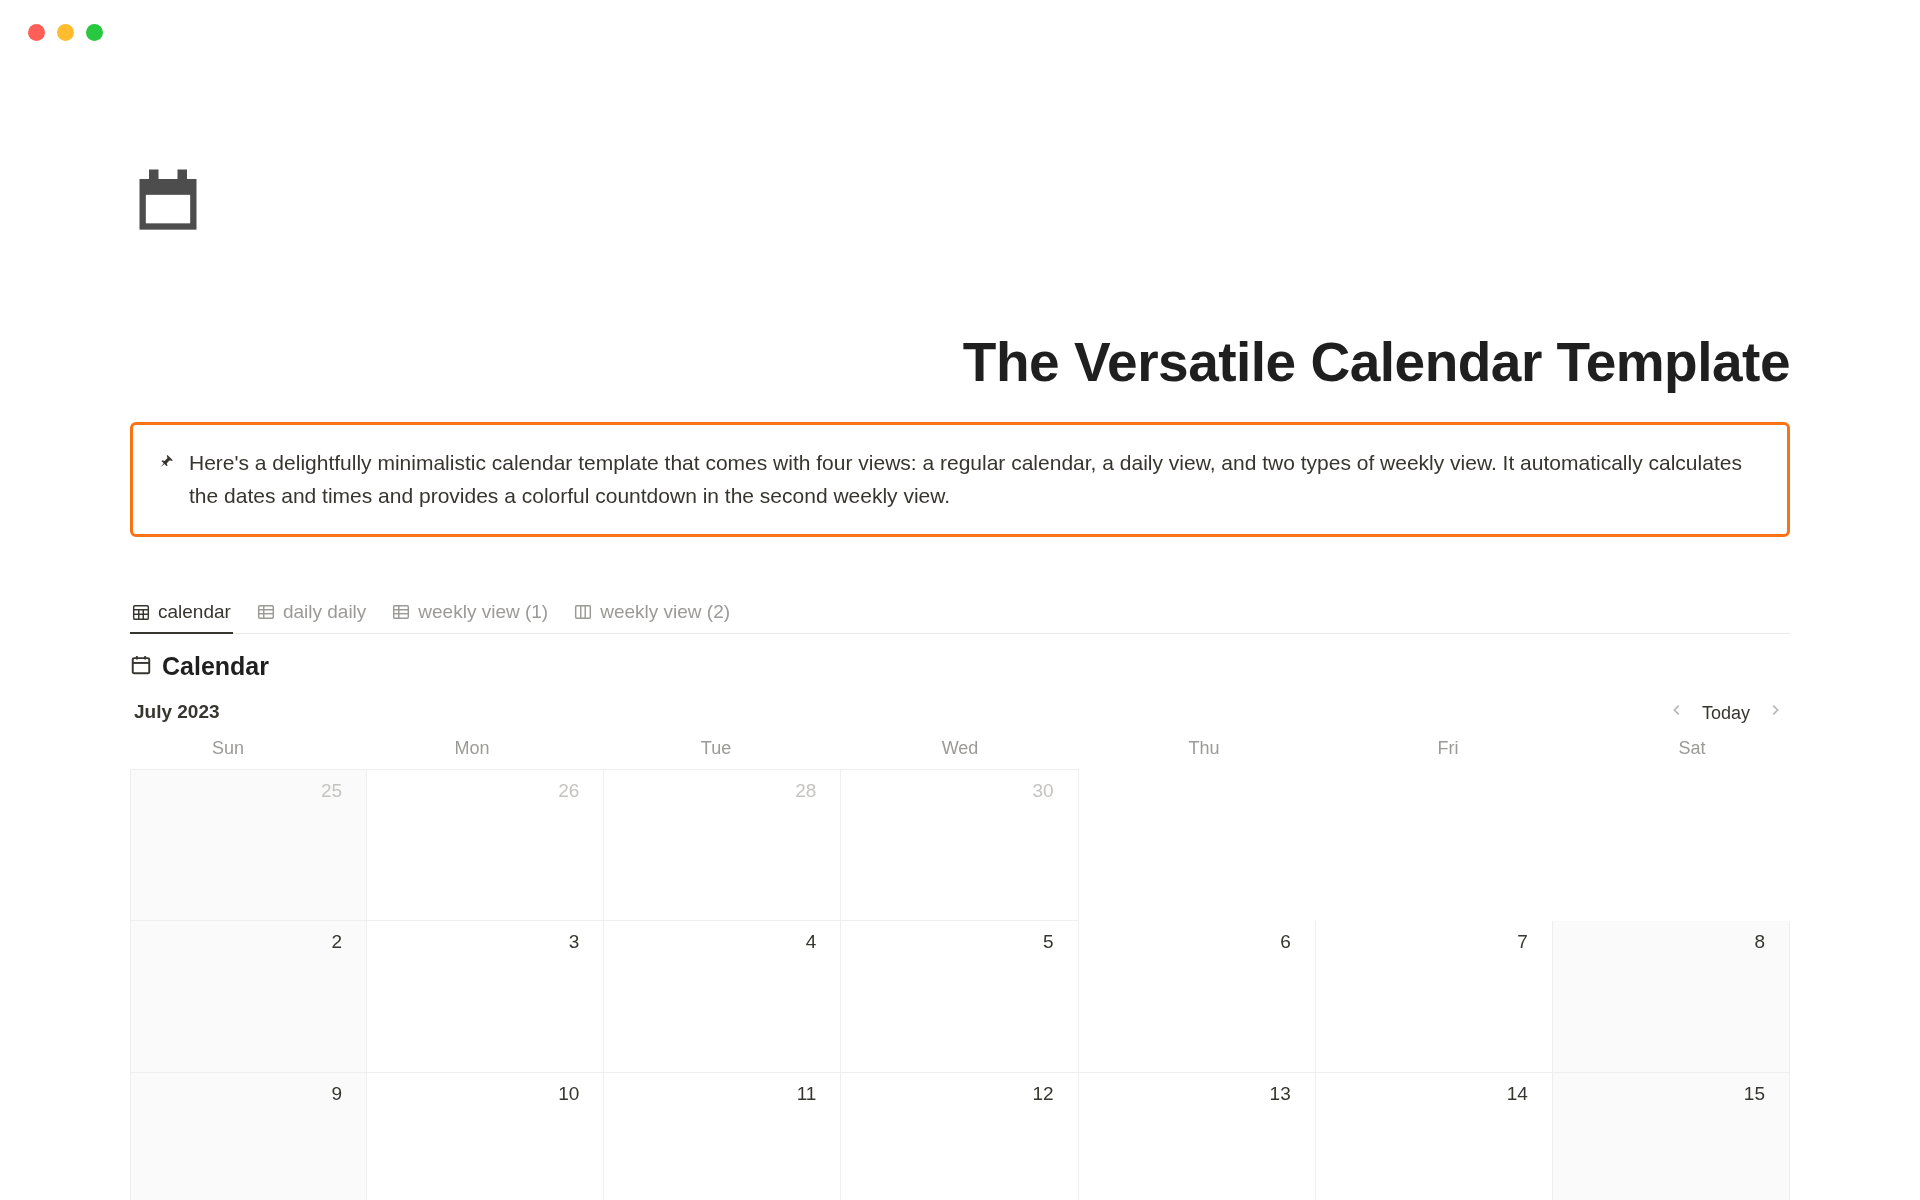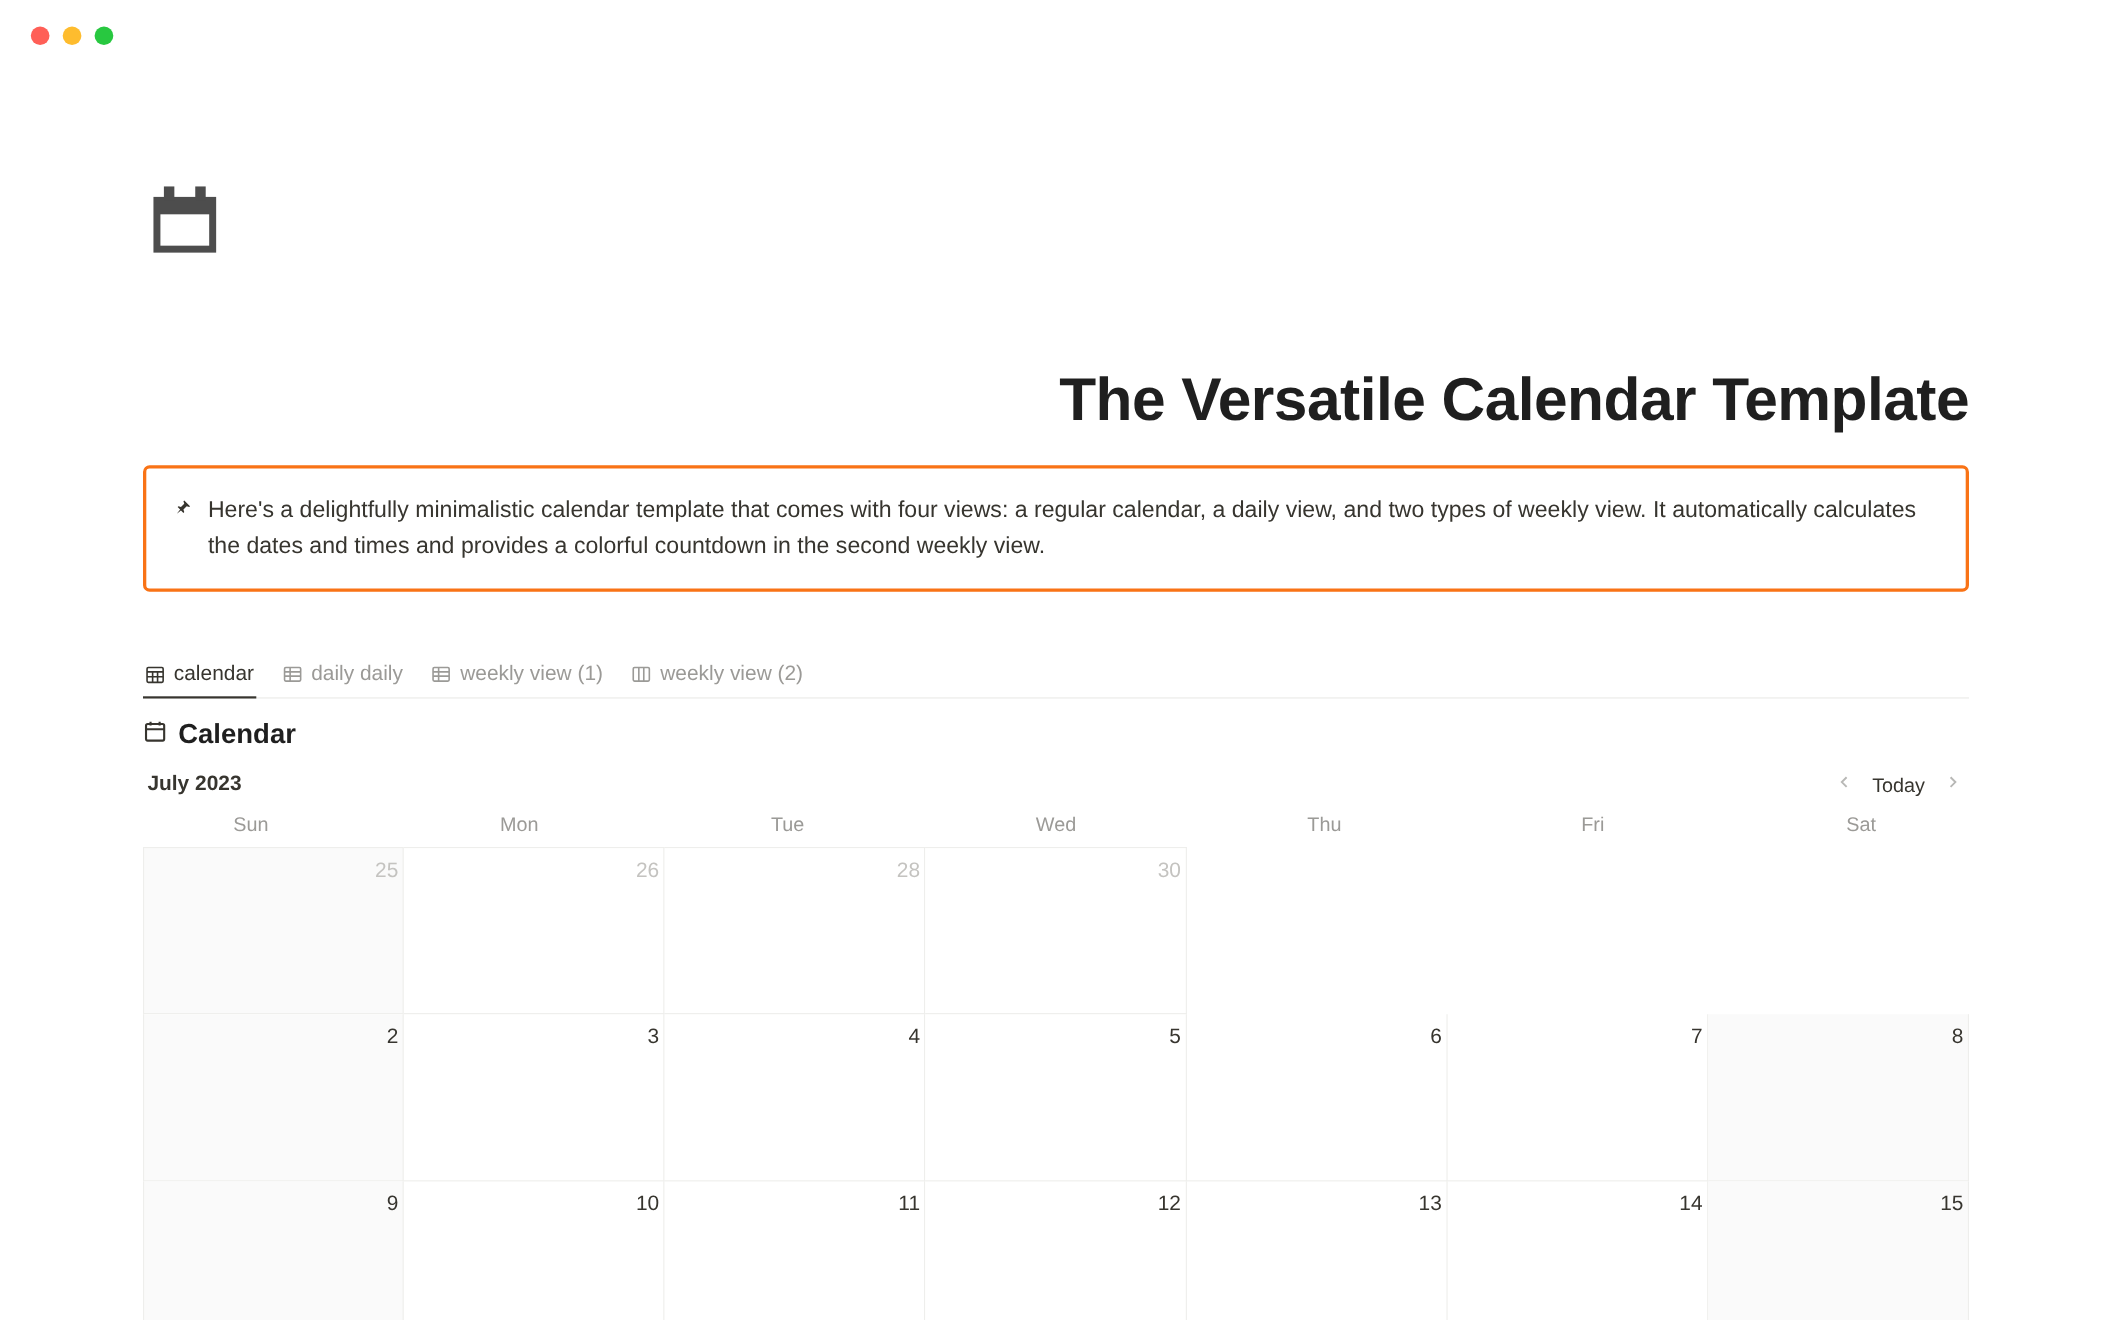--- a/index.html
+++ b/index.html
@@ -176,21 +176,21 @@
   .weekrow {
     display: grid;
     grid-template-columns: repeat(7, 1fr);
   }
   .daycell {
     height: 152px;
     border: 1px solid #eeeeec;
     border-left: none;
     border-top: none;
     position: relative;
-    padding: 10px 4px;
+    padding: 10px 24px;
     text-align: right;
     font-size: 19px;
     color: #37352f;
   }
   .weekrow:nth-of-type(2) .daycell { border-top: 1px solid #eeeeec; }
   .daycell:first-child { border-left: 1px solid #eeeeec; }
   .daycell.other { color: #c4c3c0; }
   .daycell.sun { background: #fafafa; }
   .daycell.sat { background: #fafafa; }
   .daycell .num { display: inline-block; }

